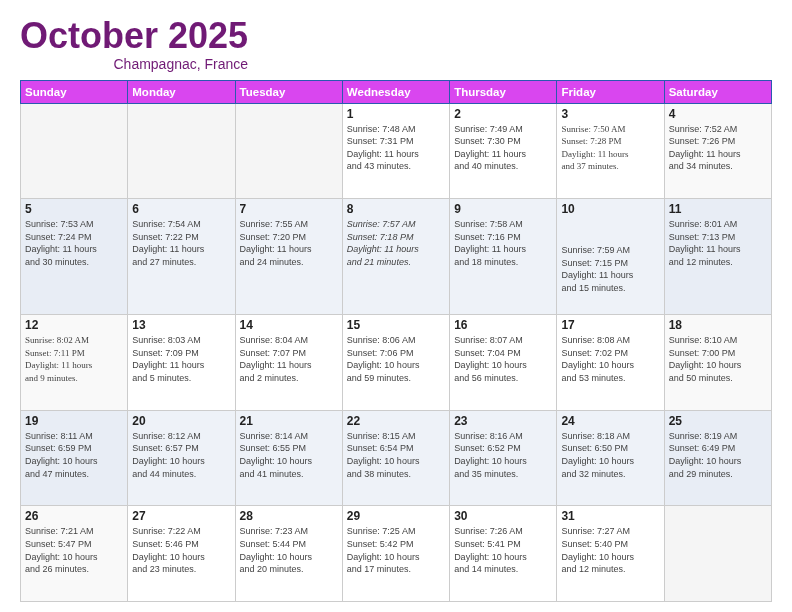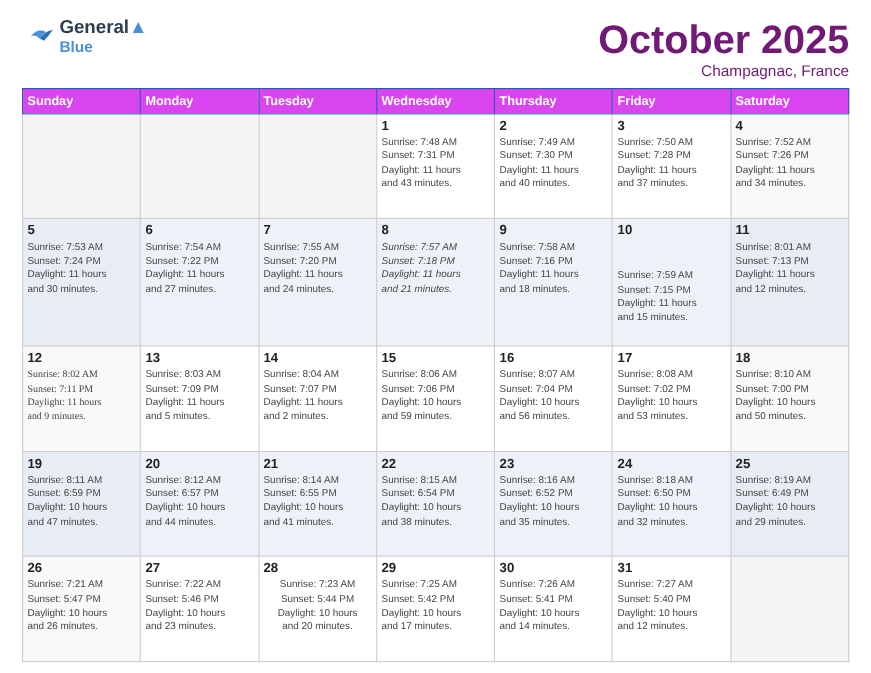--- a/index.html
+++ b/index.html
@@ -93,30 +93,20 @@
     }
     .alt-row td.weekend {
       background: #e8edf5;
     }
   </style>
 </head>
 <body>
 
 <div class="page">
   <div class="header">
-    <div class="logo">
-      <svg class="logo-bird" viewBox="0 0 30 24">
-        <path d="M8 12 Q14 4 22 8 Q18 10 16 14 Q12 10 8 12Z" fill="#4a90d9"></path>
-        <path d="M16 14 Q20 8 28 6 Q24 12 20 16Z" fill="#2a70b9"></path>
-      </svg>
-      <div>
-        <div style="font-size:17px;font-weight:bold;color:#2c3e50;line-height:1.1;">General<span style="color:#4a90d9;">▲</span></div>
-        <div style="font-size:14px;font-weight:bold;color:#4a90d9;line-height:1.1;">Blue</div>
-      </div>
-    </div>
     <div class="title-block">
       <div class="month-title">October 2025</div>
       <div class="location">Champagnac, France</div>
     </div>
   </div>
 
   <table class="calendar">
     <thead>
       <tr>
         <th>Sunday</th>
@@ -142,21 +132,21 @@
           </td>
           <td>
             <span class="day-number">2</span>
             <div class="day-info" style="white-space: pre-line;">Sunrise: 7:49 AM
 Sunset: 7:30 PM
 Daylight: 11 hours
 and 40 minutes.</div>
           </td>
           <td>
             <span class="day-number">3</span>
-            <div class="day-info" style="white-space: pre-line;">Sunrise: 7:50 AM
+            <div class="day-info" style="white-space: pre-line; font-family: Liberation Serif, serif;">Sunrise: 7:50 AM
 Sunset: 7:28 PM
 Daylight: 11 hours
 and 37 minutes.</div>
           </td>
           <td class="weekend">
             <span class="day-number">4</span>
             <div class="day-info" style="white-space: pre-line;">Sunrise: 7:52 AM
 Sunset: 7:26 PM
 Daylight: 11 hours
 and 34 minutes.</div>
@@ -325,21 +315,21 @@
           </td>
           <td>
             <span class="day-number">27</span>
             <div class="day-info" style="white-space: pre-line;">Sunrise: 7:22 AM
 Sunset: 5:46 PM
 Daylight: 10 hours
 and 23 minutes.</div>
           </td>
           <td>
             <span class="day-number">28</span>
-            <div class="day-info" style="white-space: pre-line; text-align: center;">Sunrise: 7:23 AM
+            <div class="day-info" style="white-space: pre-line;">Sunrise: 7:23 AM
 Sunset: 5:44 PM
 Daylight: 10 hours
 and 20 minutes.</div>
           </td>
           <td>
             <span class="day-number">29</span>
             <div class="day-info" style="white-space: pre-line;">Sunrise: 7:25 AM
 Sunset: 5:42 PM
 Daylight: 10 hours
 and 17 minutes.</div>

